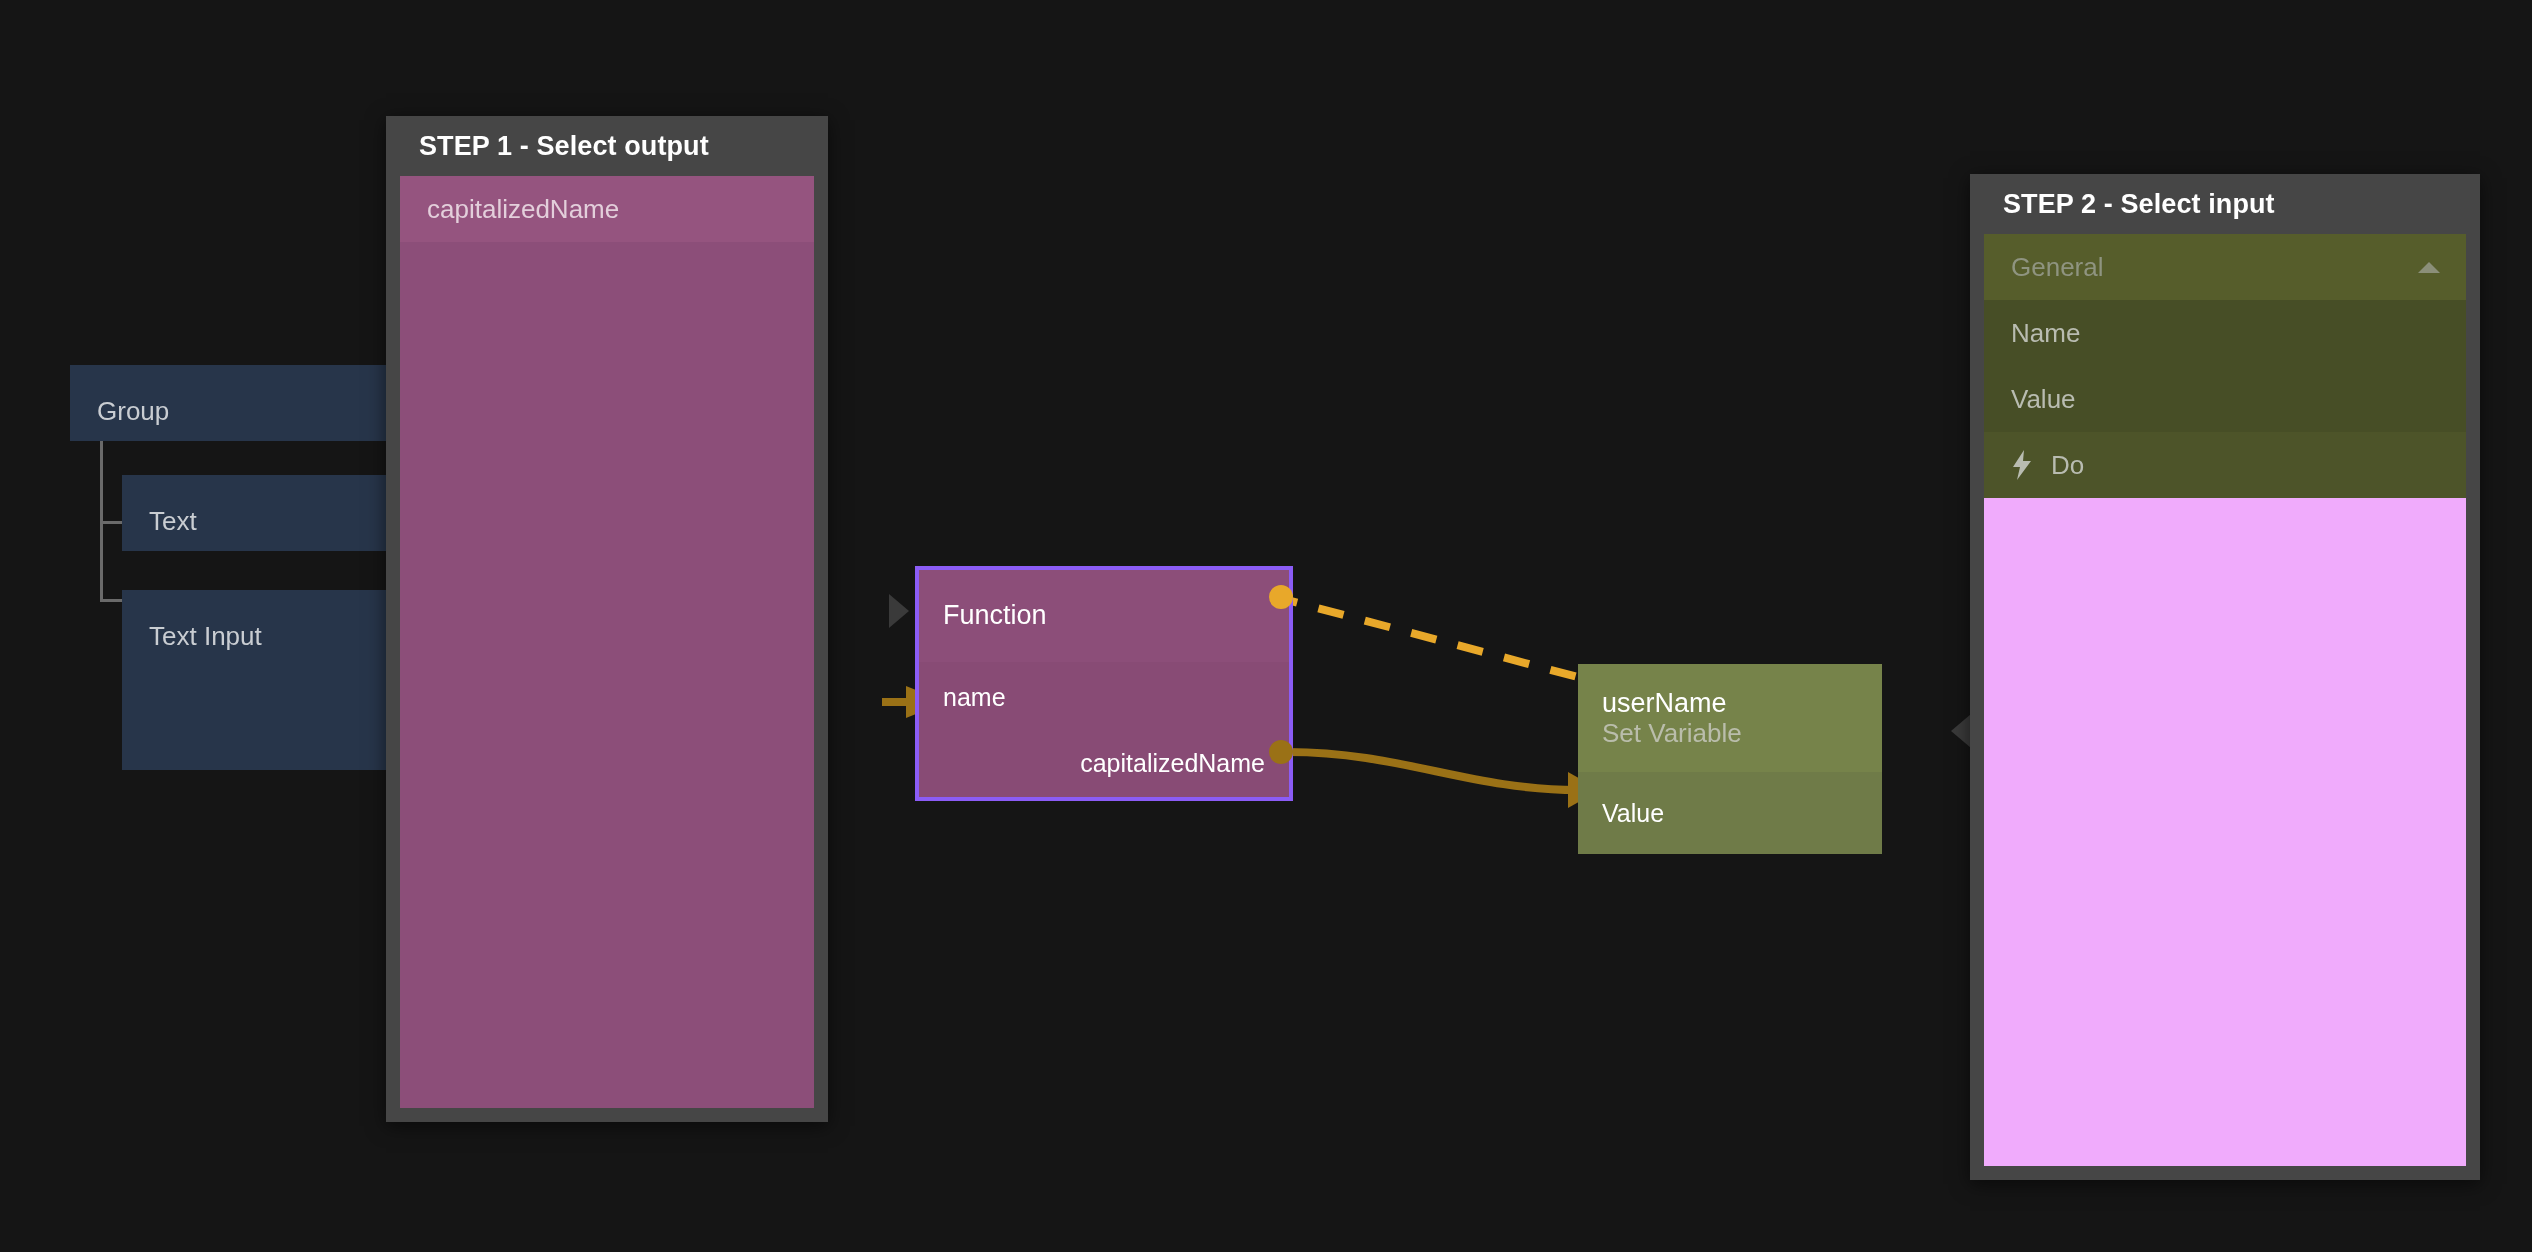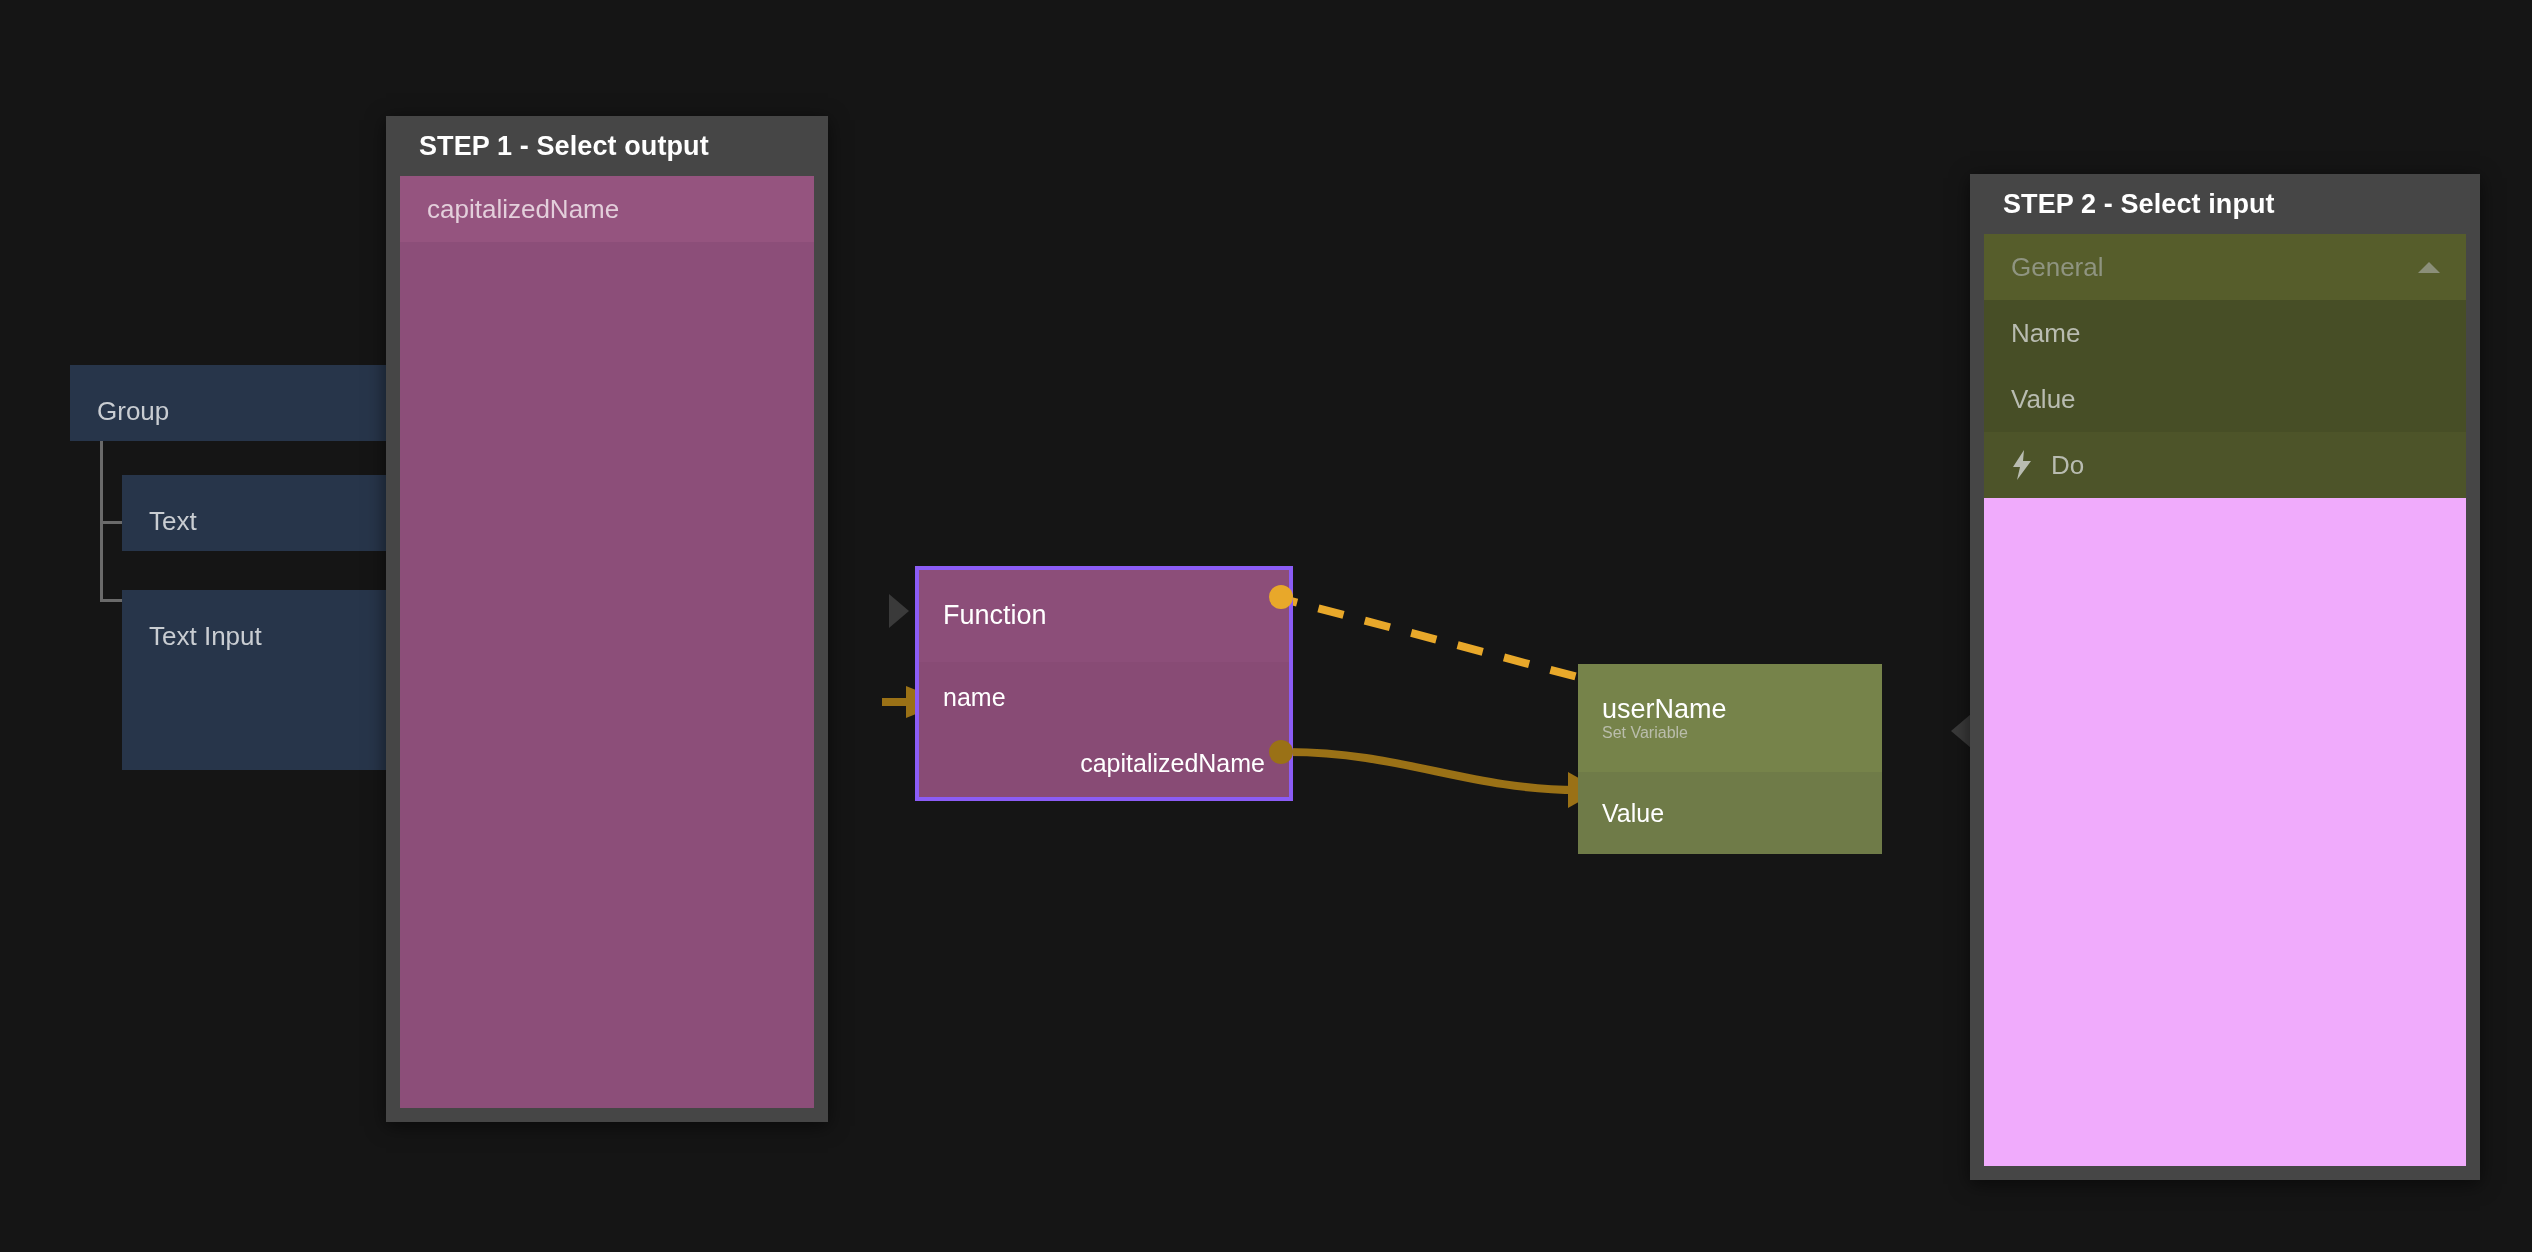--- a/index.html
+++ b/index.html
@@ -141,21 +141,21 @@
     justify-content: center;
     padding-left: 24px;
   }
   .gnode-title {
     color: #ffffff;
     font-size: 27px;
     line-height: 1.08;
   }
   .gnode-subtitle {
     color: #c6c8bd;
-    font-size: 16px;
+    font-size: 26px;
     line-height: 1.08;
     opacity: .85;
   }
   .gnode-body { box-sizing: border-box; position: relative; }
   .port-row {
     height: 62px;
     display: flex;
     align-items: center;
     box-sizing: border-box;
     color: #ffffff;

